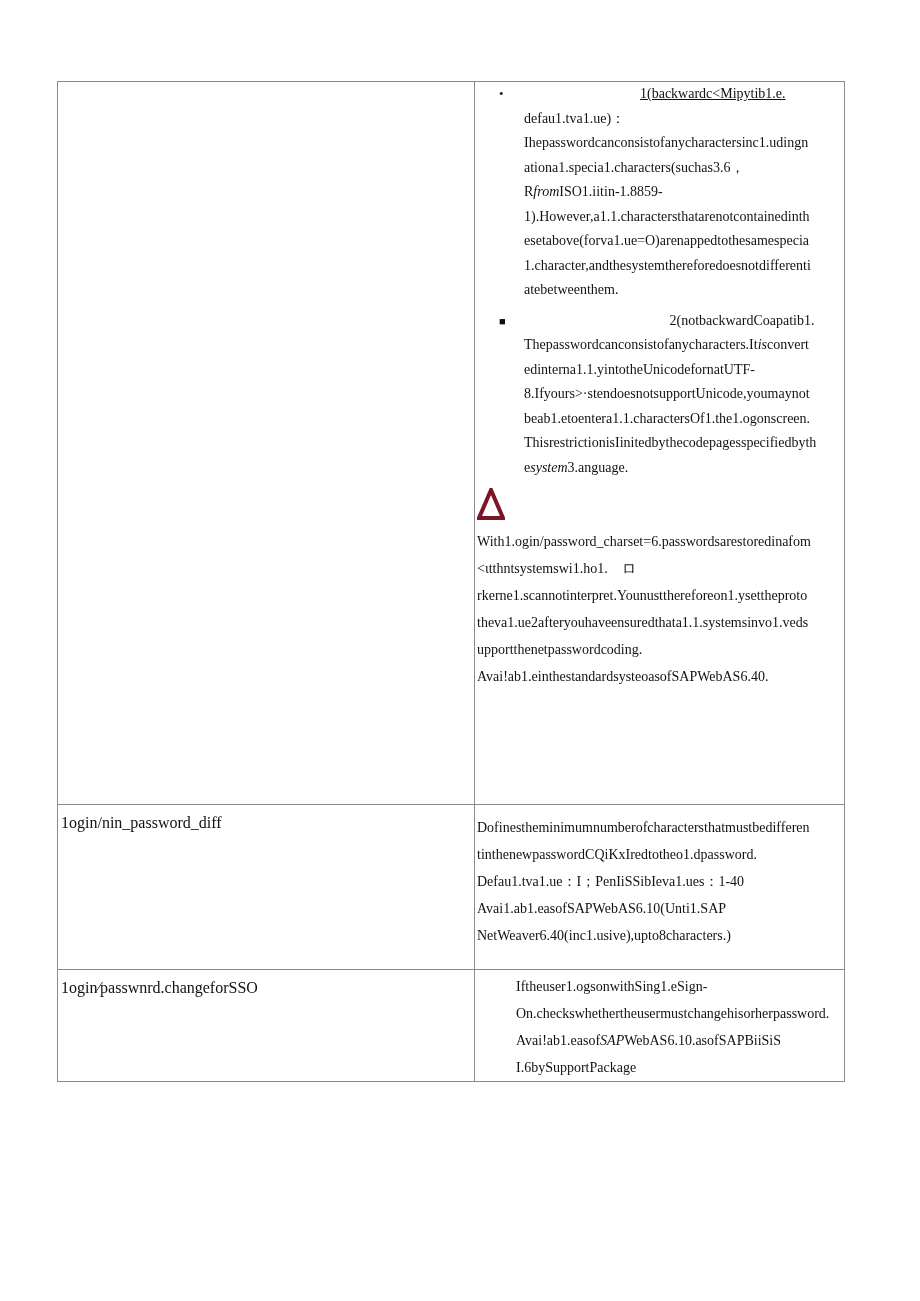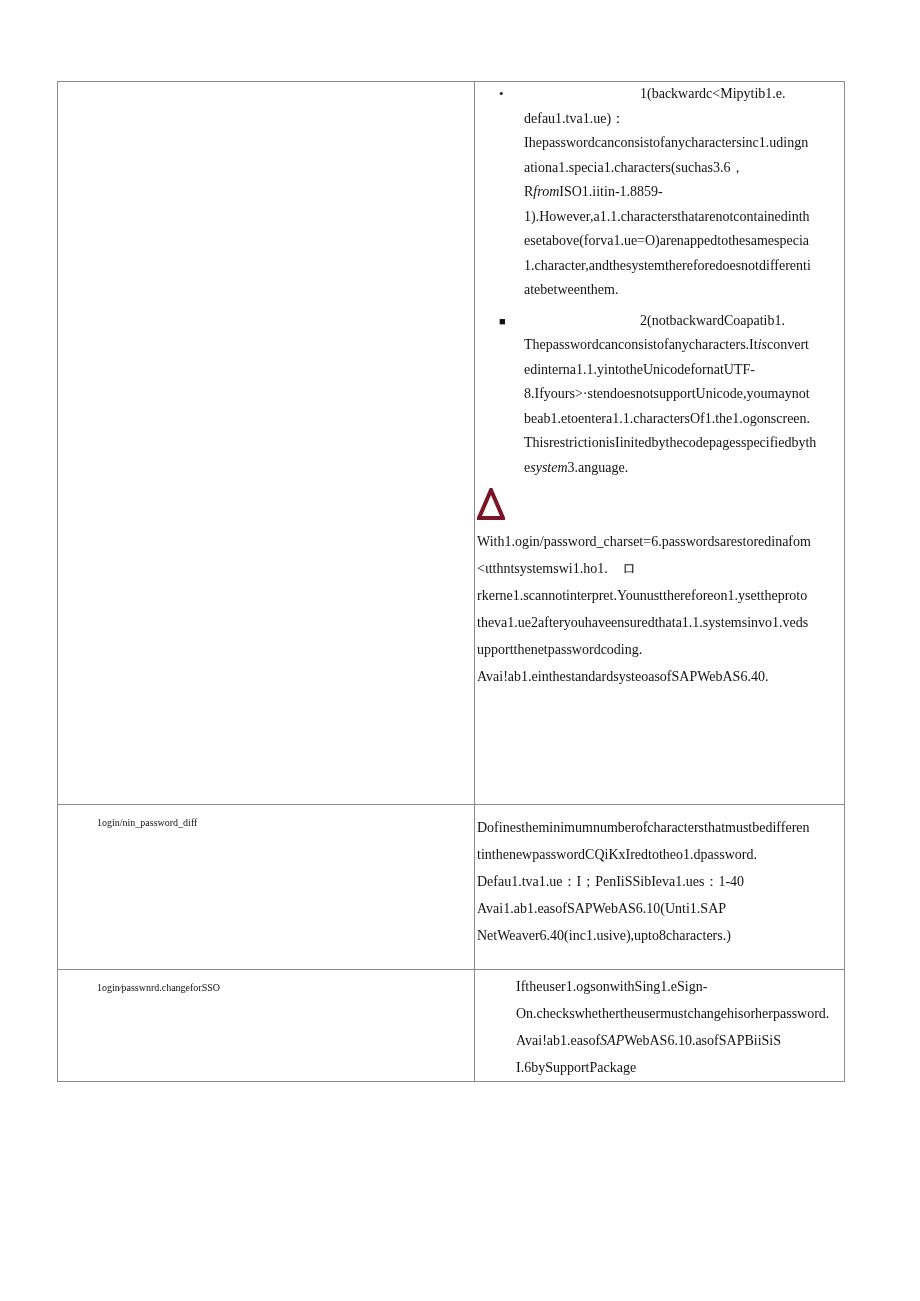--- a/index.html
+++ b/index.html
@@ -4,21 +4,21 @@
   <style>
     html, body { margin: 0; padding: 0; background: #ffffff; }
     body { width: 920px; height: 1301px; position: relative; overflow: hidden;
            font-family: "Liberation Serif", "DejaVu Serif", serif; color: #111; }
     .page { position: absolute; left: 0; top: 0; width: 920px; height: 1301px; background: #fff; }
     table.params { position: absolute; left: 57px; top: 81px; width: 787px;
                    border-collapse: collapse; table-layout: fixed; }
     table.params td { border: 1px solid #8c8c8c; vertical-align: top; padding: 0; }
     td.name { width: 416px; }
     td.desc { width: 369px; }
-    .name-text { font-size: 10px; line-height: 18px; padding: 9px 0 0 3px; white-space: nowrap; margin-left: 36px; }
+    .name-text { font-size: 16px; line-height: 18px; padding: 9px 0 0 3px; white-space: nowrap; }
     .p { font-size: 14px; line-height: 24.5px; padding-left: 2px; white-space: nowrap; overflow: hidden; }
     .p.tight { line-height: 27px; }
     .bullet-row { position: relative; padding-left: 47px; }
     .bullet { position: absolute; left: 24px; top: 0; font-size: 13px; line-height: 24.5px; }
     .bullet.square { font-size: 11px; }
     .warn { height: 48px; position: relative; }
     .warn svg { position: absolute; left: 2px; top: 8px; }
     .sp { height: 6px; }
   </style>
 </head>
@@ -28,34 +28,34 @@
   <table class="params">
     <tbody>
         <tr style="height:723px;">
       <td class="name">
         <div class="name-text"></div>
       </td>
       <td class="desc">
         <div style="padding-top:0px;">
           <div class="bullet-row">
             <span class="bullet">•</span>
-            <div class="p" style="padding-left:118px;">1(backwardc&lt;Mipytib1.e.</div>
+            <div class="p" style="padding-left:118px;text-decoration:underline;">1(backwardc&lt;Mipytib1.e.</div>
             <div class="p">defau1.tva1.ue)：</div>
             <div class="p">Ihepasswordcanconsistofanycharactersinc1.udingn</div>
             <div class="p">ationa1.specia1.characters(suchas3.6，</div>
             <div class="p"><span>R</span><i>from</i><span>ISO1.iitin-1.8859-</span></div>
             <div class="p">1).However,a1.1.charactersthatarenotcontainedinth</div>
             <div class="p">esetabove(forva1.ue=O)arenappedtothesamespecia</div>
             <div class="p">1.character,andthesystemtherefore​doesnotdifferenti</div>
             <div class="p">atebetweenthem.</div>
           </div>
           <div class="sp"></div>
           <div class="bullet-row">
             <span class="bullet square">■</span>
-            <div class="p" style="padding-left:118px;">2(notbackwardCoapatib1.</div>
+            <div class="p" style="padding-left:118px;text-align:center;">2(notbackwardCoapatib1.</div>
             <div class="p"><span>Thepasswordcanconsistofanycharacters.It</span><i>is</i><span>convert</span></div>
             <div class="p">edinterna1.1.yintotheUnicodefornatUTF-</div>
             <div class="p">8.Ifyours&gt;·stendoesnotsupportUnicode,youmaynot</div>
             <div class="p">beab1.etoentera1.1.charactersOf1.the1.ogonscreen.</div>
             <div class="p">ThisrestrictionisIinitedbythecodepagesspecifiedbyth</div>
             <div class="p"><span>e</span><i>system</i><span>3.anguage.</span></div>
           </div>
           <div class="warn">
             <svg width="28" height="32" viewBox="0 0 28 32">
               <polygon points="14,2 26,30 2,30" fill="none" stroke="#7a1426" stroke-width="4" stroke-linejoin="miter"></polygon>

